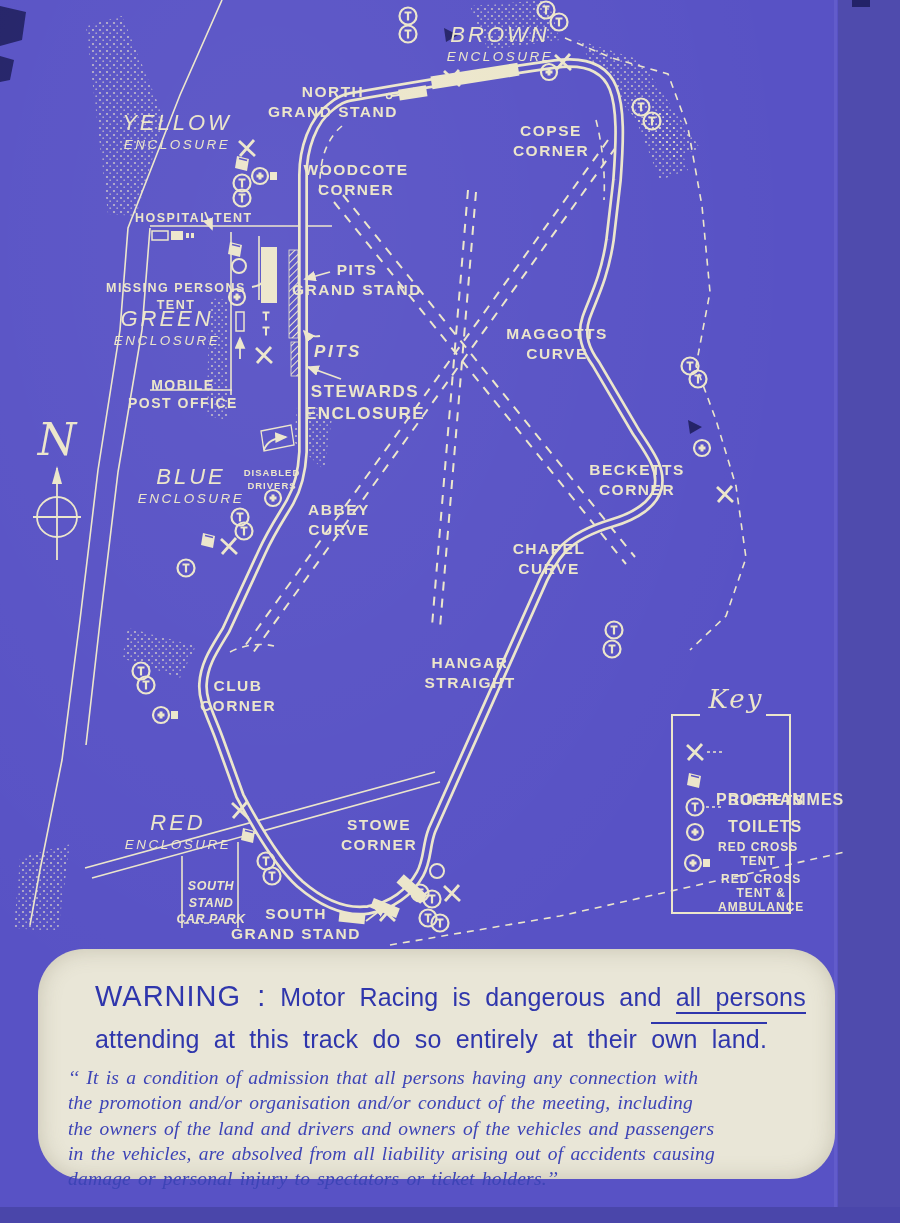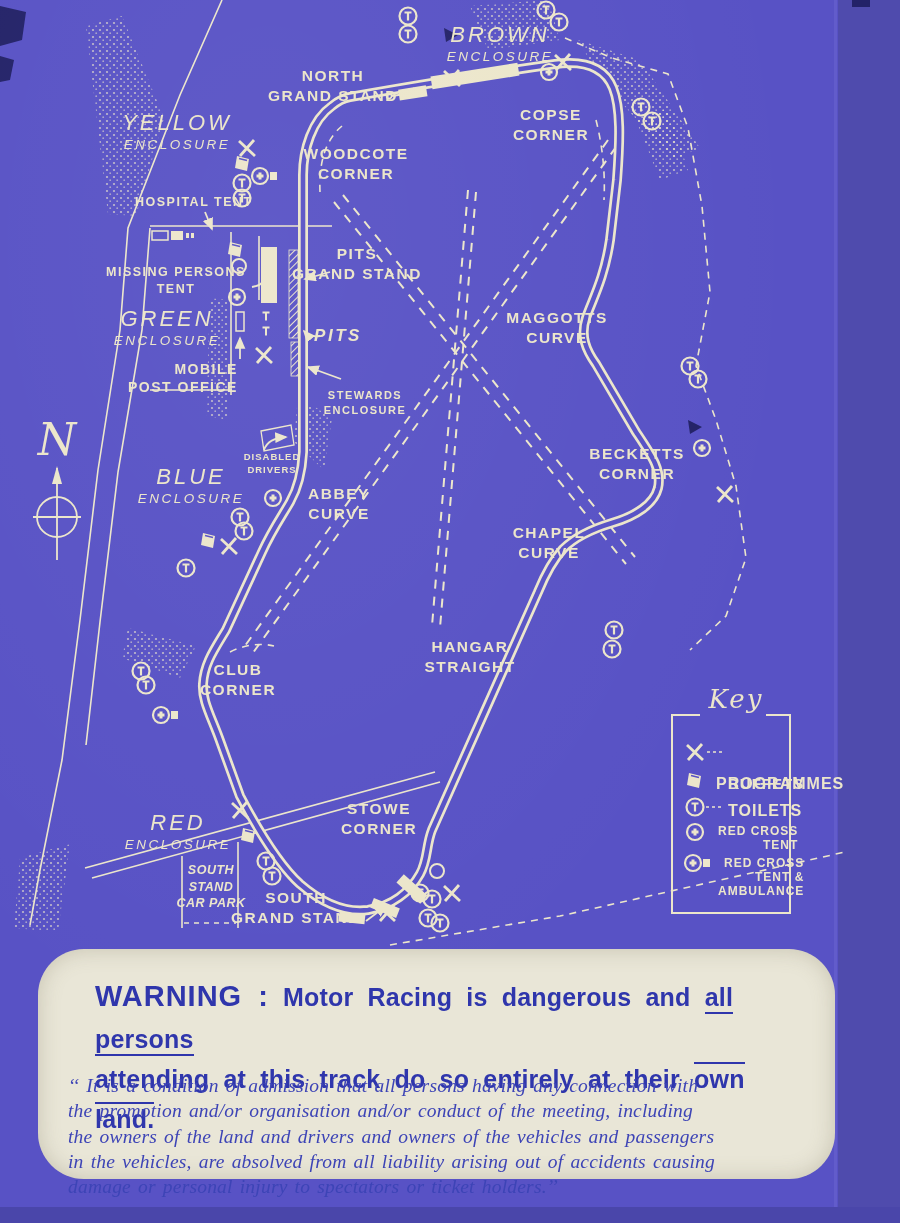--- a/index.html
+++ b/index.html
@@ -11,39 +11,39 @@
   #page{position:relative;width:900px;height:1223px;overflow:hidden;
         background:var(--bg); font-family:"Liberation Sans",sans-serif;}
   #page::after{content:"";position:absolute;inset:0;pointer-events:none;
         background:radial-gradient(ellipse at 30% 20%, rgba(255,255,255,.05), transparent 60%);}
   .right-strip{position:absolute;left:838px;top:0;width:62px;height:1223px;background:var(--strip);}
   .right-edge-line{position:absolute;left:834px;top:0;width:3px;height:1223px;background:#6b64cf;opacity:.55;}
   .bottom-strip{position:absolute;left:0;top:1207px;width:900px;height:16px;background:#4a46aa;}
   svg{position:absolute;left:0;top:0;}
   .lbl{position:absolute;color:var(--cream);font-weight:bold;text-align:center;
        white-space:pre-line;transform:translateX(-50%);font-size:15.5px;
-       letter-spacing:1.5px;line-height:1.32;z-index:3;}
-  .lbl.left{transform:none;text-align:right;}
+       letter-spacing:1.5px;line-height:1.32;z-index:3;margin-top:16px;}
+  .lbl.left{transform:none;text-align:center;}
   .ital{font-style:italic;}
   .enc{position:absolute;transform:translateX(-50%);text-align:center;color:var(--cream);
        font-style:italic;font-weight:normal;z-index:3;}
   .enc-name{font-size:22px;letter-spacing:3px;}
   .enc-type{font-size:13.5px;letter-spacing:2.5px;margin-top:1px;}
   .script{font-family:"DejaVu Serif",serif;font-style:italic;font-weight:normal;}
   .panel{position:absolute;left:38px;top:949px;width:797px;height:230px;
          background:var(--panel);border-radius:46px;z-index:4;
          box-shadow:inset 0 0 22px rgba(110,105,80,.28);}
   .warn-head{position:absolute;left:57px;top:24px;width:720px;color:var(--head);
-         font-weight:bold;font-size:25px;line-height:1.6;word-spacing:7px;letter-spacing:.2px;}
+         font-weight:normal;font-size:25px;line-height:1.6;word-spacing:7px;letter-spacing:.2px;}
   .warn-word{font-size:29px;letter-spacing:1px;}
   .u{border-bottom:2px solid var(--head);padding-bottom:1px;}
   .o{border-top:2px solid var(--head);padding-top:1px;}
   .warn-body{position:absolute;left:30px;top:116px;width:760px;color:var(--body);
          font-family:"Liberation Serif",serif;font-style:italic;font-size:19.5px;
-         line-height:1.3;white-space:pre-line;letter-spacing:.2px;word-spacing:2px;margin-top:8px;}
+         line-height:1.3;white-space:pre-line;letter-spacing:.2px;word-spacing:2px;}
   .key-title{position:absolute;left:736px;top:684px;transform:translateX(-50%);
          color:var(--cream);font-size:26px;letter-spacing:2px;z-index:3;}
   .compass-n{position:absolute;left:57px;top:414px;transform:translateX(-50%);
          color:var(--cream);font-size:44px;z-index:3;}
 </style>
 </head>
 <body>
 
 <div id="page">
   <div class="right-edge-line"></div>
@@ -291,21 +291,21 @@
   <div class="lbl" style="left:356px;top:144px">WOODCOTE
 CORNER</div>
   <div class="lbl left" style="left:135px;top:194px;font-size:12.5px">HOSPITAL TENT</div>
   <div class="lbl" style="left:176px;top:264px;font-size:12.5px">MISSING PERSONS
 TENT</div>
   <div class="lbl" style="left:357px;top:244px">PITS
 GRAND STAND</div>
   <div class="lbl ital" style="left:338px;top:325px;font-size:17px;letter-spacing:2.5px">PITS</div>
   <div class="lbl left" style="left:128px;top:360px;font-size:14px">MOBILE
 POST OFFICE</div>
-  <div class="lbl" style="left:365px;top:388px;font-size:11px">STEWARDS
+  <div class="lbl" style="left:365px;top:365px;font-size:17px">STEWARDS
 ENCLOSURE</div>
   <div class="lbl" style="left:272px;top:451px;font-size:9.5px;letter-spacing:1px">DISABLED
 DRIVERS</div>
   <div class="lbl" style="left:557px;top:308px">MAGGOTTS
 CURVE</div>
   <div class="lbl" style="left:637px;top:444px">BECKETTS
 CORNER</div>
   <div class="lbl" style="left:339px;top:484px">ABBEY
 CURVE</div>
   <div class="lbl" style="left:549px;top:523px">CHAPEL

